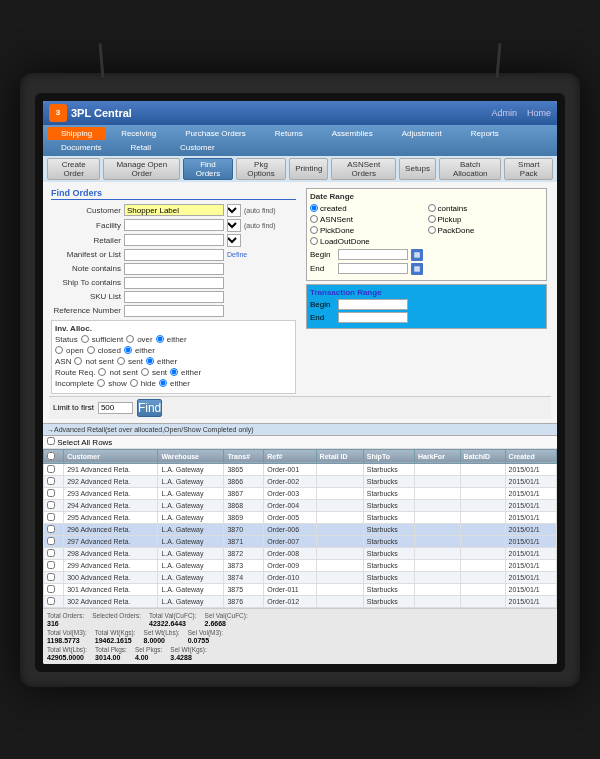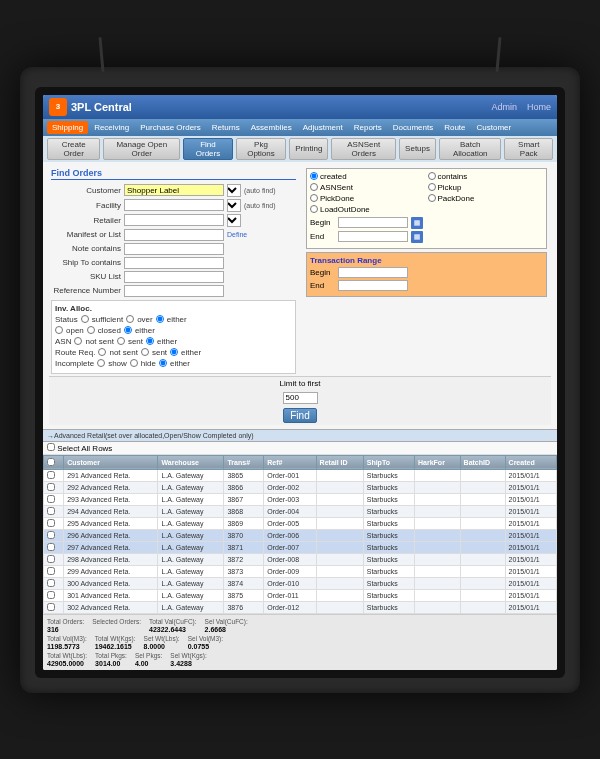--- a/index.html
+++ b/index.html
@@ -93,21 +93,21 @@
     .sub-nav {
       background: linear-gradient(to bottom, #6699cc, #4477aa);
       display: flex;
       gap: 1px;
       padding: 2px 4px;
       flex-wrap: wrap;
     }
     .sub-nav-item {
       color: white;
       font-size: 8px;
-      padding: 2px 5px;
+      padding: 2px 14px;
       cursor: pointer;
       border-radius: 2px;
     }
     .sub-nav-item.active {
       background: #ff6600;
     }
     
     .action-bar {
       background: #d4e4f0;
       display: flex;
@@ -247,48 +247,47 @@
       font-size: 7px;
       display: flex;
       align-items: center;
       justify-content: center;
       cursor: pointer;
       border-radius: 1px;
     }
     .transaction-range-box {
       border: 1px solid #aaa;
       padding: 3px;
-      background: #fdba74;
+      background: #0ea5e9;
       font-size: 8px;
       margin-top: 3px;
     }
     .transaction-title {
       font-weight: bold;
       color: #3333cc;
       font-size: 8px;
       margin-bottom: 2px;
     }
     
     .limit-row {
       display: flex;
       align-items: center;
       gap: 4px;
       padding: 2px 4px;
       background: #f0f0f0;
       border-top: 1px solid #ccc;
       font-size: 8px;
-      flex-direction: column;
     }
     .find-btn {
       background: linear-gradient(to bottom, #6699cc, #4477aa);
       color: white;
       border: 1px solid #336699;
       border-radius: 2px;
-      padding: 1px 6px;
-      font-size: 10px;
+      padding: 1px 0;
+      font-size: 12px;
       cursor: pointer;
     }
     
     .results-header {
       background: #d0e0f0;
       font-size: 7px;
       padding: 2px 4px;
       color: #333;
       border-top: 1px solid #aaa;
       border-bottom: 1px solid #aaa;
@@ -414,21 +413,21 @@
 
       <div class="sub-nav">
         <span class="sub-nav-item active">Shipping</span>
         <span class="sub-nav-item">Receiving</span>
         <span class="sub-nav-item">Purchase Orders</span>
         <span class="sub-nav-item">Returns</span>
         <span class="sub-nav-item">Assemblies</span>
         <span class="sub-nav-item">Adjustment</span>
         <span class="sub-nav-item">Reports</span>
         <span class="sub-nav-item">Documents</span>
-        <span class="sub-nav-item">Route</span>
+        <span class="sub-nav-item">Retail</span>
         <span class="sub-nav-item">Customer</span>
       </div>
 
       <div class="action-bar">
         <button class="action-btn">Create Order</button>
         <button class="action-btn">Manage Open Order</button>
         <button class="action-btn active" style="background:linear-gradient(to bottom,#6699cc,#4477aa);color:white;border-color:#336699;">Find Orders</button>
         <button class="action-btn">Pkg Options</button>
         <button class="action-btn">Printing</button>
         <button class="action-btn">ASNSent Orders</button>
@@ -527,20 +526,21 @@
                 <input type="radio" name="incomplete" style="">
                   <label>hide</label>
                 <input type="radio" name="incomplete" checked="" style="">
                   <label>either</label>
               </div>
             </div>
           </div>
 
           <div class="right-panel">
             <div class="date-range-box">
+              <div class="date-range-title">Date Range</div>
               <div class="date-radio-grid">
                 <div class="date-radio-item">
                   <input type="radio" name="daterange" checked="" style="">
                   <label>created</label>
                 </div>
                 <div class="date-radio-item">
                   <input type="radio" name="daterange" style="">
                   <label>contains</label>
                 </div>
                 <div class="date-radio-item">

